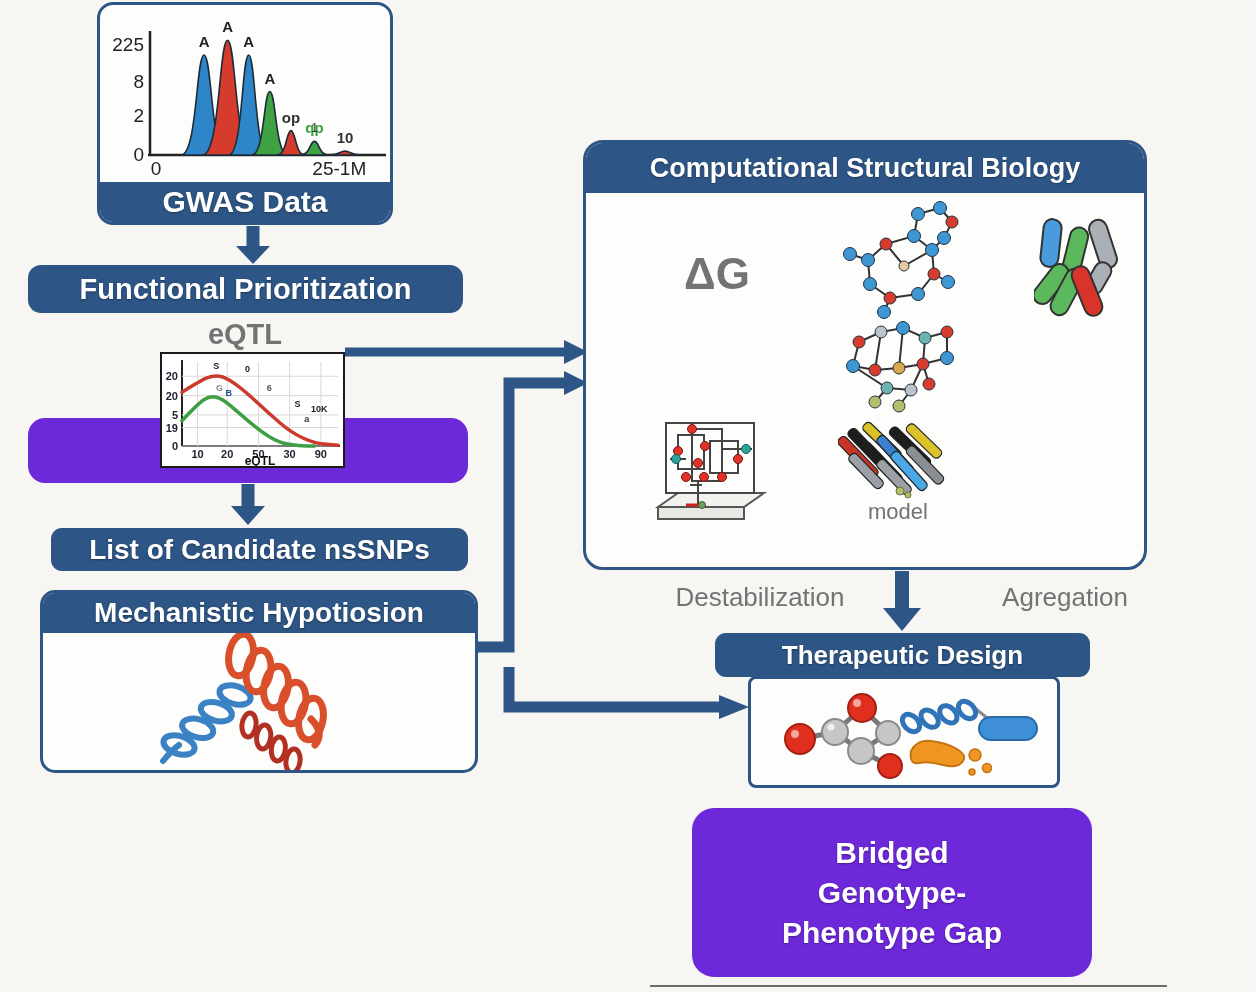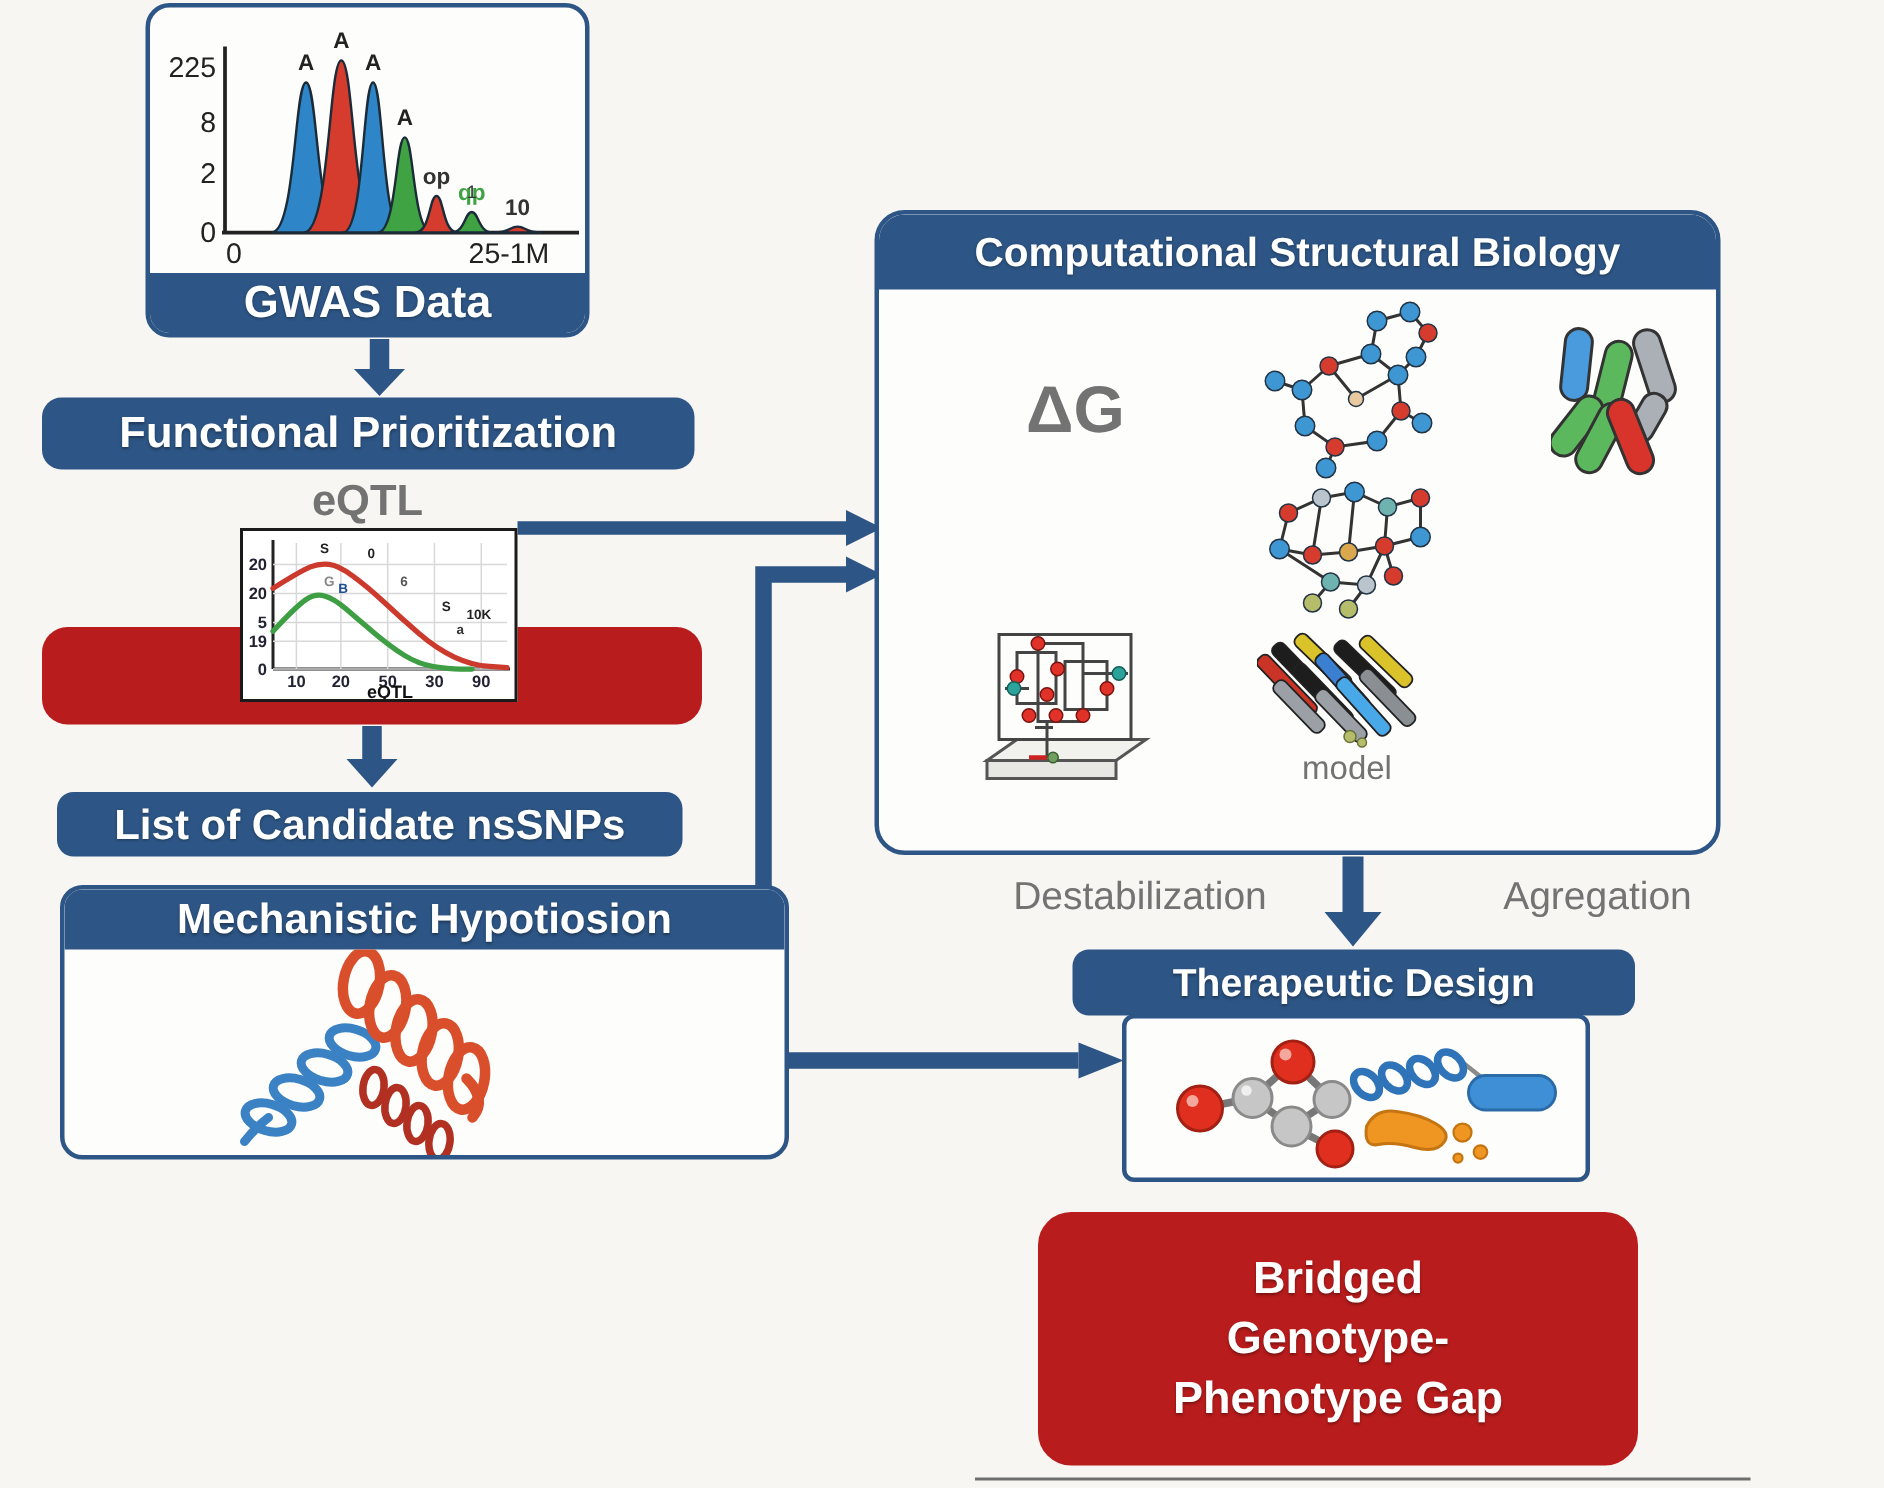--- a/index.html
+++ b/index.html
@@ -1,20 +1,20 @@
 <!DOCTYPE html>
 <html><head>
 <meta charset="utf-8">
 <style>
   html,body{margin:0;padding:0;background:#e9e9e7;font-family:"Liberation Sans",sans-serif;}
   #stage{position:relative;width:1256px;height:992px;background:#f7f6f3;overflow:hidden;margin:0 auto;}
   .abs{position:absolute;}
   .band{background:#2d5585;color:#fff;font-weight:700;display:flex;align-items:center;justify-content:center;
         text-shadow:0 1px 2px rgba(0,0,0,.35);}
-  .navybox{background:#b91c1c;}
+  .navybox{background:#6d28d9;}
   .whitebox{background:#fdfdfc;border:3px solid #2d5585;box-sizing:border-box;}
   .blacktext{color:#737373;}
   svg{display:block;}
   .ctext{text-align:center;}
 </style>
 </head>
 <body>
 
 <div id="stage">
 
@@ -105,25 +105,25 @@
         <text x="85.52" y="18.08" text-anchor="middle" font-size="9" font-weight="700" fill="#222" font-family="Liberation Sans, sans-serif">0</text>
         <text x="57.44" y="36.559999999999995" text-anchor="middle" font-size="9" font-weight="700" fill="#888" font-family="Liberation Sans, sans-serif">G</text>
         <text x="66.8" y="41.6" text-anchor="middle" font-size="9" font-weight="700" fill="#1f4f8f" font-family="Liberation Sans, sans-serif">B</text>
         <text x="107.36000000000001" y="36.559999999999995" text-anchor="middle" font-size="9" font-weight="700" fill="#555" font-family="Liberation Sans, sans-serif">6</text>
         <text x="135.44" y="53.36" text-anchor="middle" font-size="9" font-weight="700" fill="#222" font-family="Liberation Sans, sans-serif">S</text>
         <text x="144.8" y="68.47999999999999" text-anchor="middle" font-size="9" font-weight="700" fill="#333" font-family="Liberation Sans, sans-serif">a</text>
         <text x="157.28" y="58.4" text-anchor="middle" font-size="9" font-weight="700" fill="#222" font-family="Liberation Sans, sans-serif">10K</text>
       </svg>
   </div>
 
-  <div class="abs band" style="left:38px;top:528px;width:417px;height:43px;border-radius:11px;font-size:28px;">
+  <div class="abs band" style="left:51px;top:528px;width:417px;height:43px;border-radius:11px;font-size:28px;">
     <span>List of Candidate nsSNPs</span>
   </div>
 
-  <div class="abs whitebox" style="left:40px;top:590px;width:486px;height:183px;border-radius:15px;overflow:hidden;">
+  <div class="abs whitebox" style="left:40px;top:590px;width:438px;height:183px;border-radius:15px;overflow:hidden;">
     <div class="band" style="width:100%;height:40px;font-size:28px;">
       <span>Mechanistic Hypotiosion</span>
     </div>
     <svg id="helix-svg" width="411" height="137" viewBox="0 0 411 137">
         <ellipse cx="136" cy="112" rx="16" ry="9" fill="none" stroke="#3b82c4" stroke-width="6" transform="rotate(16.23970029610213 136 112)"></ellipse>
         <ellipse cx="154.66666666666666" cy="95.33333333333334" rx="16" ry="9" fill="none" stroke="#3b82c4" stroke-width="6" transform="rotate(16.23970029610213 154.66666666666666 95.33333333333334)"></ellipse>
         <ellipse cx="173.33333333333331" cy="78.66666666666667" rx="16" ry="9" fill="none" stroke="#3b82c4" stroke-width="6" transform="rotate(16.23970029610213 173.33333333333331 78.66666666666667)"></ellipse>
         <ellipse cx="192" cy="62" rx="16" ry="9" fill="none" stroke="#3b82c4" stroke-width="6" transform="rotate(16.23970029610213 192 62)"></ellipse>
         <path d="M120 128 Q128 118 136 112" stroke="#3b82c4" stroke-width="6" fill="none" stroke-linecap="round"></path>
         <ellipse cx="198" cy="22" rx="21" ry="12" fill="none" stroke="#d94f2b" stroke-width="7" transform="rotate(100.436229788535 198 22)"></ellipse>

